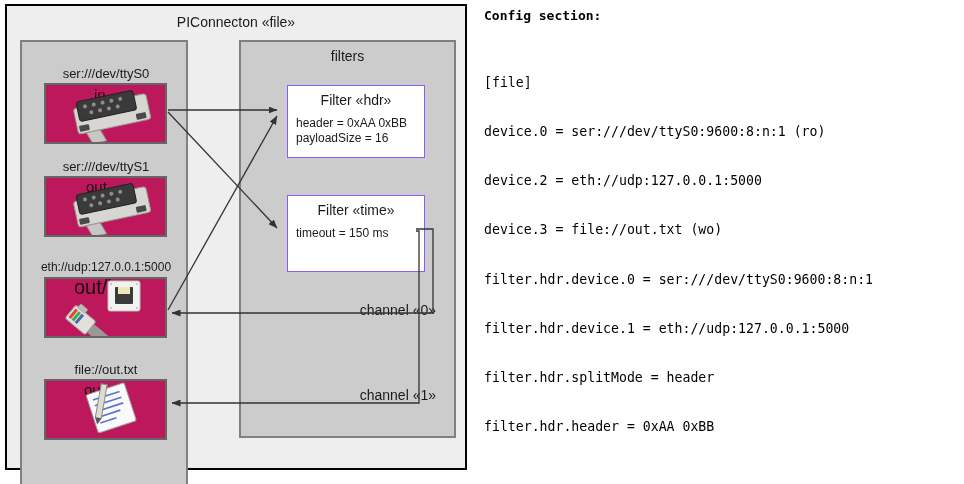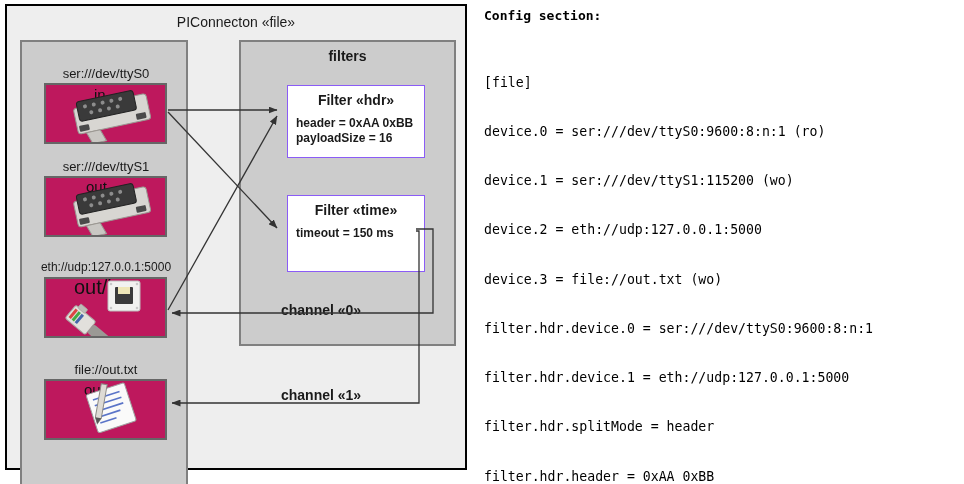--- a/index.html
+++ b/index.html
@@ -14,21 +14,21 @@
   }
   .outer-title{
     position:absolute;left:0;top:8px;width:100%;text-align:center;
     font-size:14px;color:#1a1a1a;
   }
 
   .panel{
     position:absolute;background:#cccccc;border:2px solid #808080;box-sizing:border-box;
   }
   .panel-devices{left:13px;top:34px;width:168px;height:478px;}
-  .panel-filters{left:232px;top:34px;width:217px;height:306px;font-weight:bold;}
+  .panel-filters{left:232px;top:34px;width:217px;height:398px;}
   .panel-title{
     position:absolute;left:0;top:6px;width:100%;text-align:center;
     font-size:14px;color:#1a1a1a;
   }
 
   
   .dev-group{position:absolute;left:9px;width:150px;}
   .dev-label{
     width:100%;text-align:center;font-size:13px;color:#1a1a1a;
     line-height:15px;white-space:nowrap;
@@ -50,21 +50,21 @@
   .filter-title{
     width:100%;text-align:center;font-size:14px;color:#1a1a1a;
     margin-top:6px;line-height:16px;
   }
   .filter-attrs{
     margin:8px 0 0 8px;font-size:12px;color:#1a1a1a;line-height:15px;
   }
   .filter-attrs div{white-space:nowrap;}
 
   .channel-label{
-    position:absolute;font-size:14px;color:#1a1a1a;white-space:nowrap;text-align:left;
+    position:absolute;font-size:14px;color:#1a1a1a;white-space:nowrap;text-align:right;
   }
 
   svg.overlay{position:absolute;left:0;top:0;width:476px;height:484px;pointer-events:none;}
 
   
   #config{position:absolute;left:482px;top:0;width:482px;height:384px;}
   .cfg-heading{
     position:absolute;left:2px;top:8px;font-family:"DejaVu Sans Mono",monospace;
     font-size:13px;font-weight:bold;color:#000;
   }
@@ -229,21 +229,20 @@
       <path d="M416 231 L419 231 L419 403 L172 403" marker-end="url(#ah)"></path>
     </g>
   </svg>
 </div>
 
 <div id="config">
   <div class="cfg-heading">Config section:</div>
   <div class="cfg-body">
     <div>[file]</div>
     <div>device.0 = ser:///dev/ttyS0:9600:8:n:1 (ro)</div>
-    <div>device.1 = ser:///dev/ttyS1:115200 (wo)</div>
     <div>device.2 = eth://udp:127.0.0.1:5000</div>
     <div>device.3 = file://out.txt (wo)</div>
     <div>filter.hdr.device.0 = ser:///dev/ttyS0:9600:8:n:1</div>
     <div>filter.hdr.device.1 = eth://udp:127.0.0.1:5000</div>
     <div>filter.hdr.splitMode = header</div>
     <div>filter.hdr.header = 0xAA 0xBB</div>
     
     
     
     

